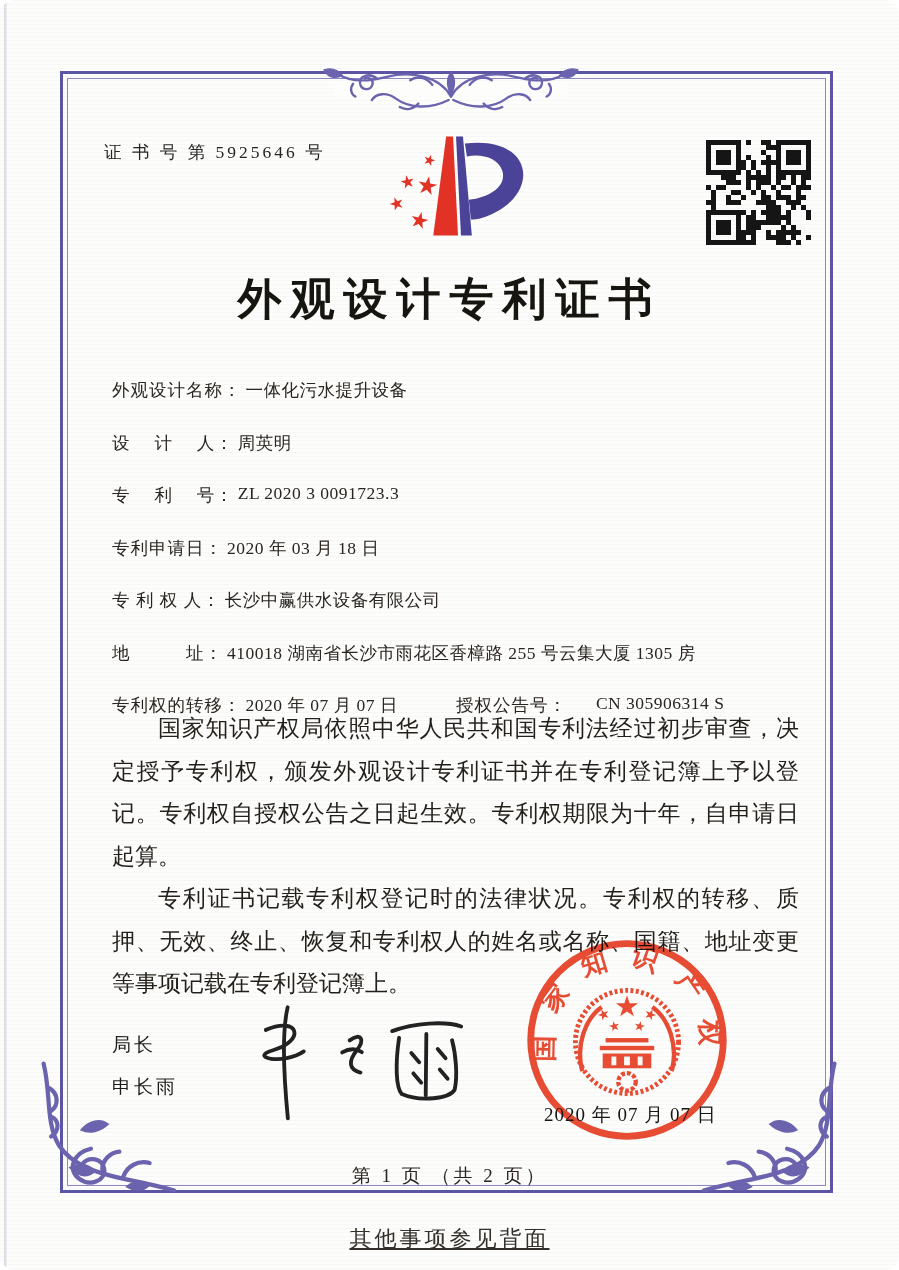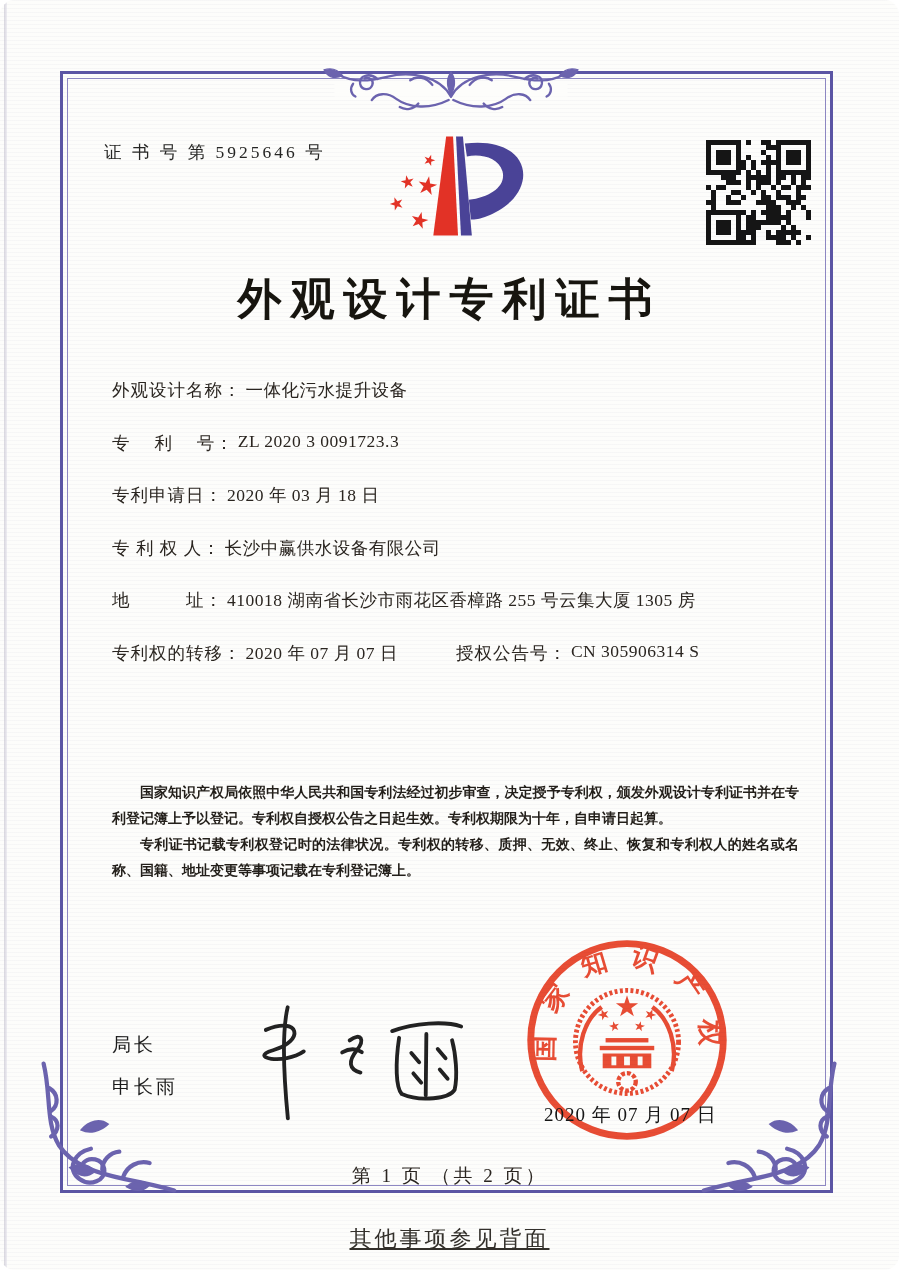--- a/index.html
+++ b/index.html
@@ -27,24 +27,24 @@
   .cert-no{position:absolute;left:104px;top:140px;font-size:17.5px;letter-spacing:3px;color:#262624;}
   .logo{position:absolute;left:374px;top:130px;width:168px;height:116px;}
   .qr{position:absolute;left:706px;top:140px;width:105px;height:105px;}
   .title{position:absolute;left:0;right:0;top:270px;text-align:center;
     font-size:44px;font-weight:bold;letter-spacing:9px;color:#17150f;}
   
   .fields{position:absolute;left:112px;right:90px;top:378px;font-size:17.5px;color:#2a2520;}
   .frow{display:flex;margin-bottom:28.5px;white-space:nowrap;}
   .frow .lab{letter-spacing:1px;}
   .frow .val{margin-left:4px;letter-spacing:.5px;}
-  .frow .pair2{margin-left:58px;display:flex;}
+  .frow .pair2{margin-left:58px;display:flex;gap:25px;}
   
-  .body-text{position:absolute;left:112px;right:100px;top:780px;
-    font-size:14px;line-height:1.85;text-align:justify;color:#231f1a;font-weight:bold;}
+  .body-text{position:absolute;left:112px;right:100px;top:708px;
+    font-size:23px;line-height:1.85;text-align:justify;color:#231f1a;}
   .body-text p{margin:0;text-indent:2em;}
   
   .signer-title{position:absolute;left:112px;top:1032px;font-size:19px;letter-spacing:3px;}
   .signer-name{position:absolute;left:112px;top:1074px;font-size:19px;letter-spacing:3px;}
   .signature{position:absolute;left:222px;top:996px;width:256px;height:128px;transform:rotate(-1deg);}
   .seal{position:absolute;left:520px;top:933px;width:214px;height:214px;
     opacity:.9;mix-blend-mode:multiply;}
   .seal-date{position:absolute;left:544px;top:1102px;font-size:19px;letter-spacing:1px;color:#161616;}
   .page-footer{position:absolute;left:0;right:0;top:1163px;text-align:center;
     font-size:19px;letter-spacing:3px;color:#2a2520;}
@@ -373,20 +373,24 @@
       </svg></div>
 
   <div class="title">外观设计专利证书</div>
 
   <div class="fields">
     <div class="frow">
       <span class="lab">外观设计名称：</span>
       <span class="val">一体化污水提升设备</span>
     </div>
     <div class="frow">
+      <span class="lab">设　 计　 人：</span>
+      <span class="val">周英明</span>
+    </div>
+    <div class="frow">
       <span class="lab">专　 利　 号：</span>
       <span class="val">ZL 2020 3 0091723.3</span>
     </div>
     <div class="frow">
       <span class="lab">专利申请日：</span>
       <span class="val">2020 年 03 月 18 日</span>
     </div>
     <div class="frow">
       <span class="lab">专 利 权 人：</span>
       <span class="val">长沙中赢供水设备有限公司</span>

